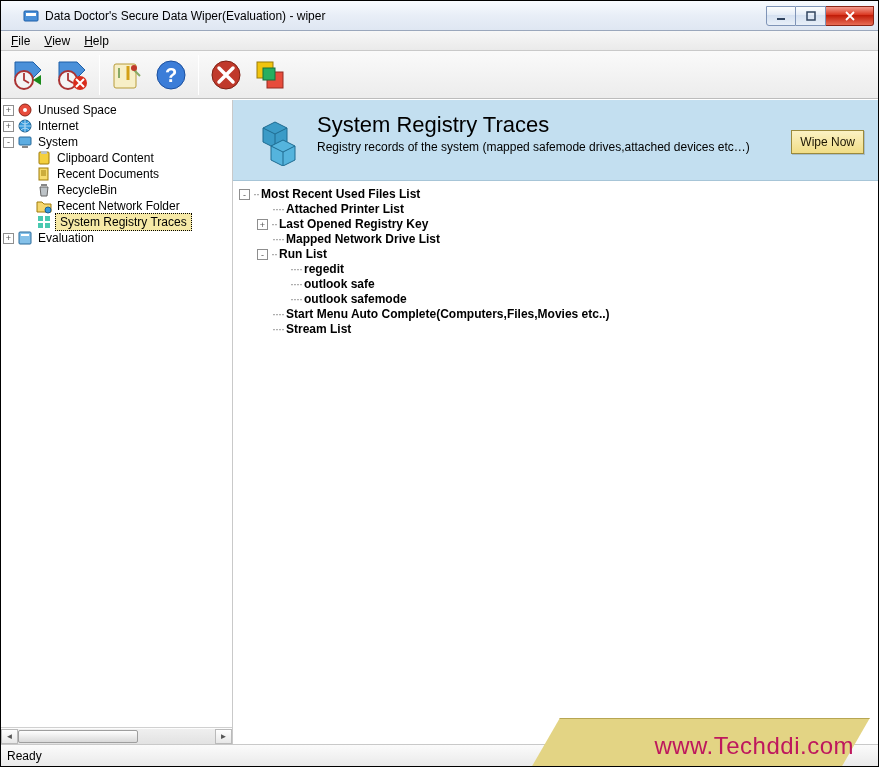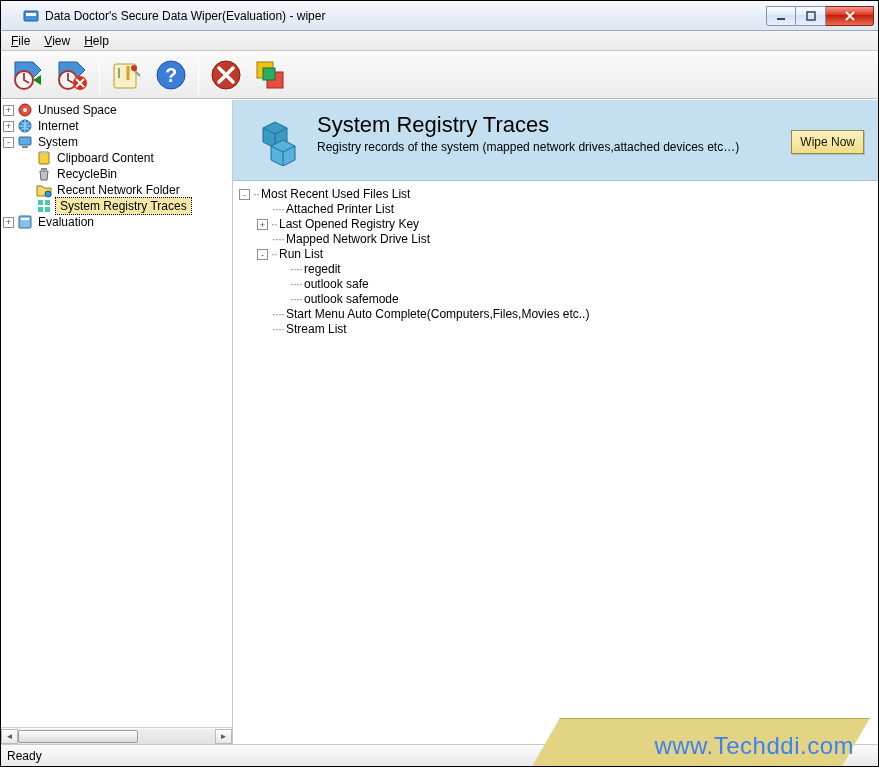--- a/index.html
+++ b/index.html
@@ -148,21 +148,21 @@
     background: linear-gradient(#fbf2c4,#f0dd86);
     border: 1px solid #9a8a3d;
     font-size: 12px; color:#1b1502;
     box-shadow: 1px 1px 0 rgba(0,0,0,.15);
   }
 
   .detail-tree {
     flex: 1; padding: 6px 0 0 6px; font-size: 12px; overflow:hidden; white-space: nowrap;
   }
   .detail-tree .tree-row { height: 15px; line-height: 15px; }
-  .detail-tree .t-label { padding: 0; }
+  .detail-tree .t-label { padding: 0; font-weight: bold; }
   .dots { color:#777; letter-spacing:-1px; margin-right:2px; }
   .dind0 { padding-left: 0px; }
   .dind1 { padding-left: 18px; }
   .dind2 { padding-left: 36px; }
 
   
   .statusbar {
     position: absolute; bottom: 0; left: 0; right: 0; height: 22px;
     background: linear-gradient(#fbfbfb,#eaeaea);
     border-top: 1px solid #c9c9c9;
@@ -175,21 +175,21 @@
     position: absolute; right: 22px; bottom: 0;
     width: 310px; height: 48px;
     background: #e3d484;
     transform: skewX(-30deg);
     border-top: 1px solid #b7a653;
     z-index: 50;
   }
   .watermark-inner {
     position: absolute; right: 24px; bottom: 6px;
     font-family: Verdana, sans-serif;
-    font-size: 24px; color: #3b82f6;
+    font-size: 24px; color: #be185d;
     z-index: 51; letter-spacing: .5px;
   }
   .watermark-cap { text-transform: none; }
 </style>
 </head>
 <body>
 
 <div class="titlebar">
   <span class="app-icon">
     <svg viewBox="0 0 16 16">
@@ -316,20 +316,30 @@
               <rect x="3" y="2" width="10" height="12" rx="1" fill="#f4d03f" stroke="#a07c0a"></rect>
               <rect x="5" y="1" width="6" height="3" rx="1" fill="#bdc3c7"></rect>
             </svg>
           </span>
         <span class="t-label">Clipboard Content</span>
       </div>
       <div class="tree-row ind2">
         <span class="t-noexp"></span>
         <span class="t-icon">
             <svg viewBox="0 0 16 16">
+              <rect x="3" y="2" width="9" height="12" fill="#f7dc6f" stroke="#a07c0a"></rect>
+              <path d="M5 5h5M5 7h5M5 9h5" stroke="#a07c0a"></path>
+            </svg>
+          </span>
+        <span class="t-label">Recent Documents</span>
+      </div>
+      <div class="tree-row ind2">
+        <span class="t-noexp"></span>
+        <span class="t-icon">
+            <svg viewBox="0 0 16 16">
               <path d="M4 5 h8 l-1 9 h-6 z" fill="#bdc3c7" stroke="#666"></path>
               <rect x="5" y="2" width="6" height="2" fill="#888"></rect>
             </svg>
           </span>
         <span class="t-label">RecycleBin</span>
       </div>
       <div class="tree-row ind2">
         <span class="t-noexp"></span>
         <span class="t-icon">
             <svg viewBox="0 0 16 16">
@@ -379,21 +389,21 @@
           <g fill="#3b9bc7" stroke="#1f6b90" stroke-width="1">
             <path d="M10 12 l12 -6 l12 6 l0 14 l-12 6 l-12 -6 z"></path>
             <path d="M10 12 l12 6 l12 -6 M22 18 l0 14" stroke="#1f6b90" fill="none"></path>
             <path d="M18 30 l12 -6 l12 6 l0 14 l-12 6 l-12 -6 z" fill="#55b4dd"></path>
             <path d="M18 30 l12 6 l12 -6 M30 36 l0 14" stroke="#1f6b90" fill="none"></path>
           </g>
         </svg>
       </div>
       <div class="banner-text">
         <h1>System Registry Traces</h1>
-        <p>Registry records of the system (mapped network drives,attached devices etc…)</p>
+        <p>Registry records of the system (mapped safemode drives,attached devices etc…)</p>
       </div>
       <button class="wipe-btn">Wipe Now</button>
     </div>
 
     <div class="detail-tree">
       <div class="tree-row dind0">
         <span class="t-exp">-</span>
         <span class="dots">··</span>
         <span class="t-label">Most Recent Used Files List</span>
       </div>

